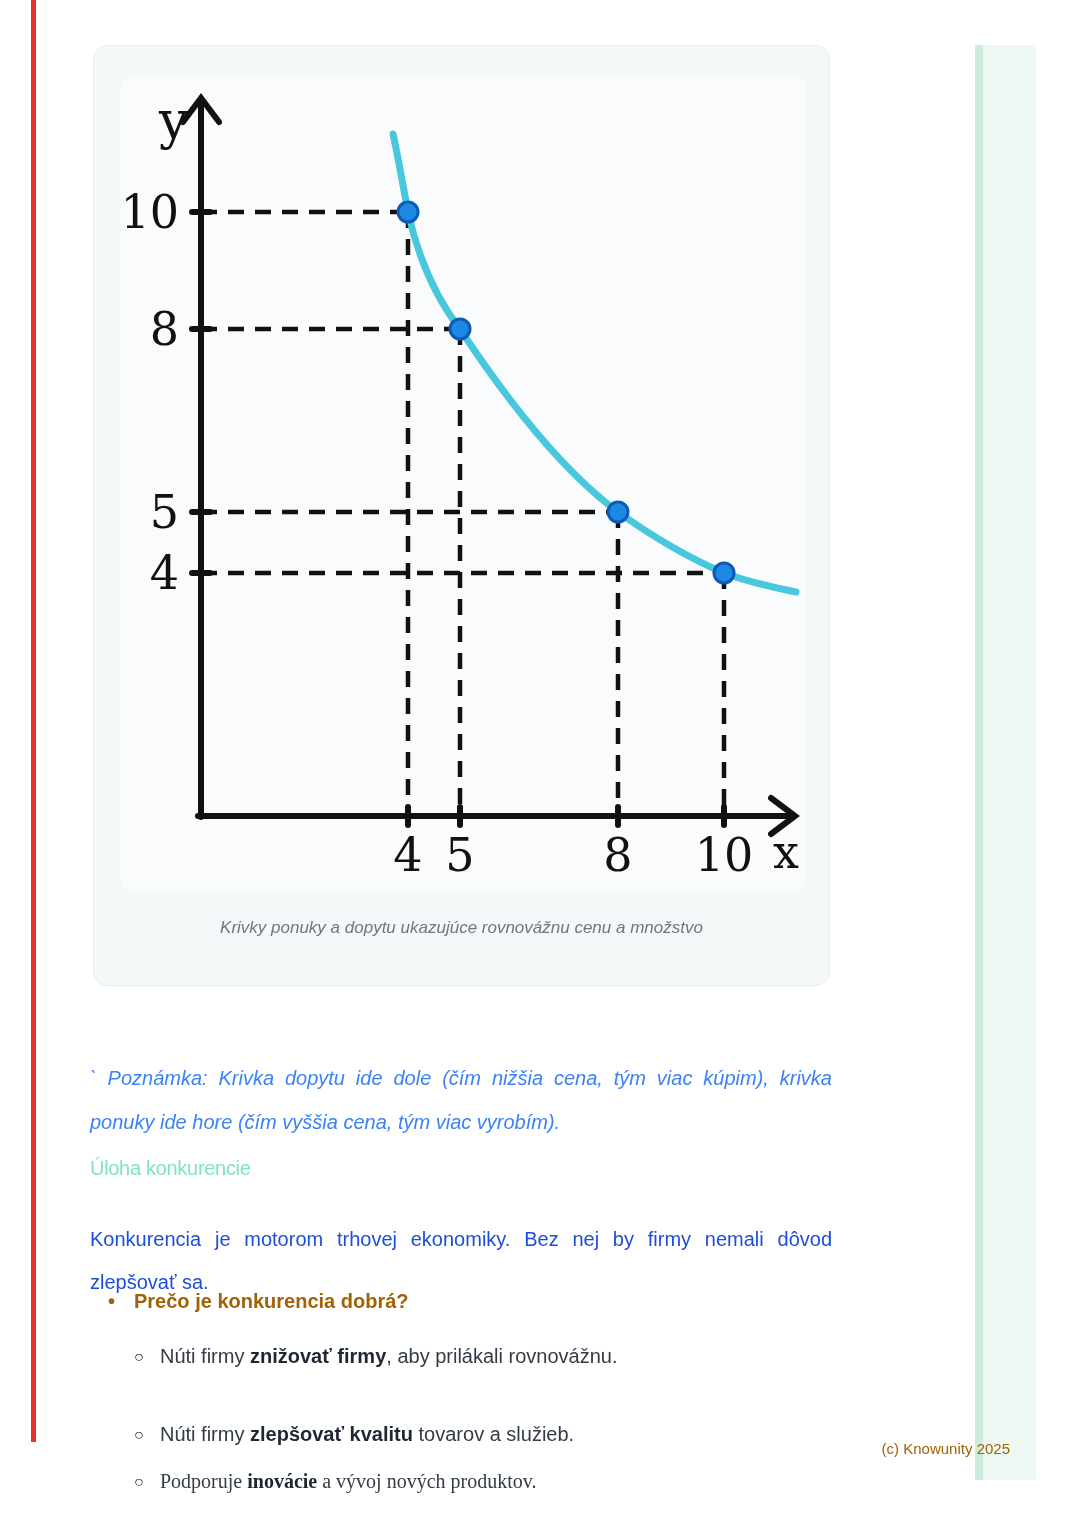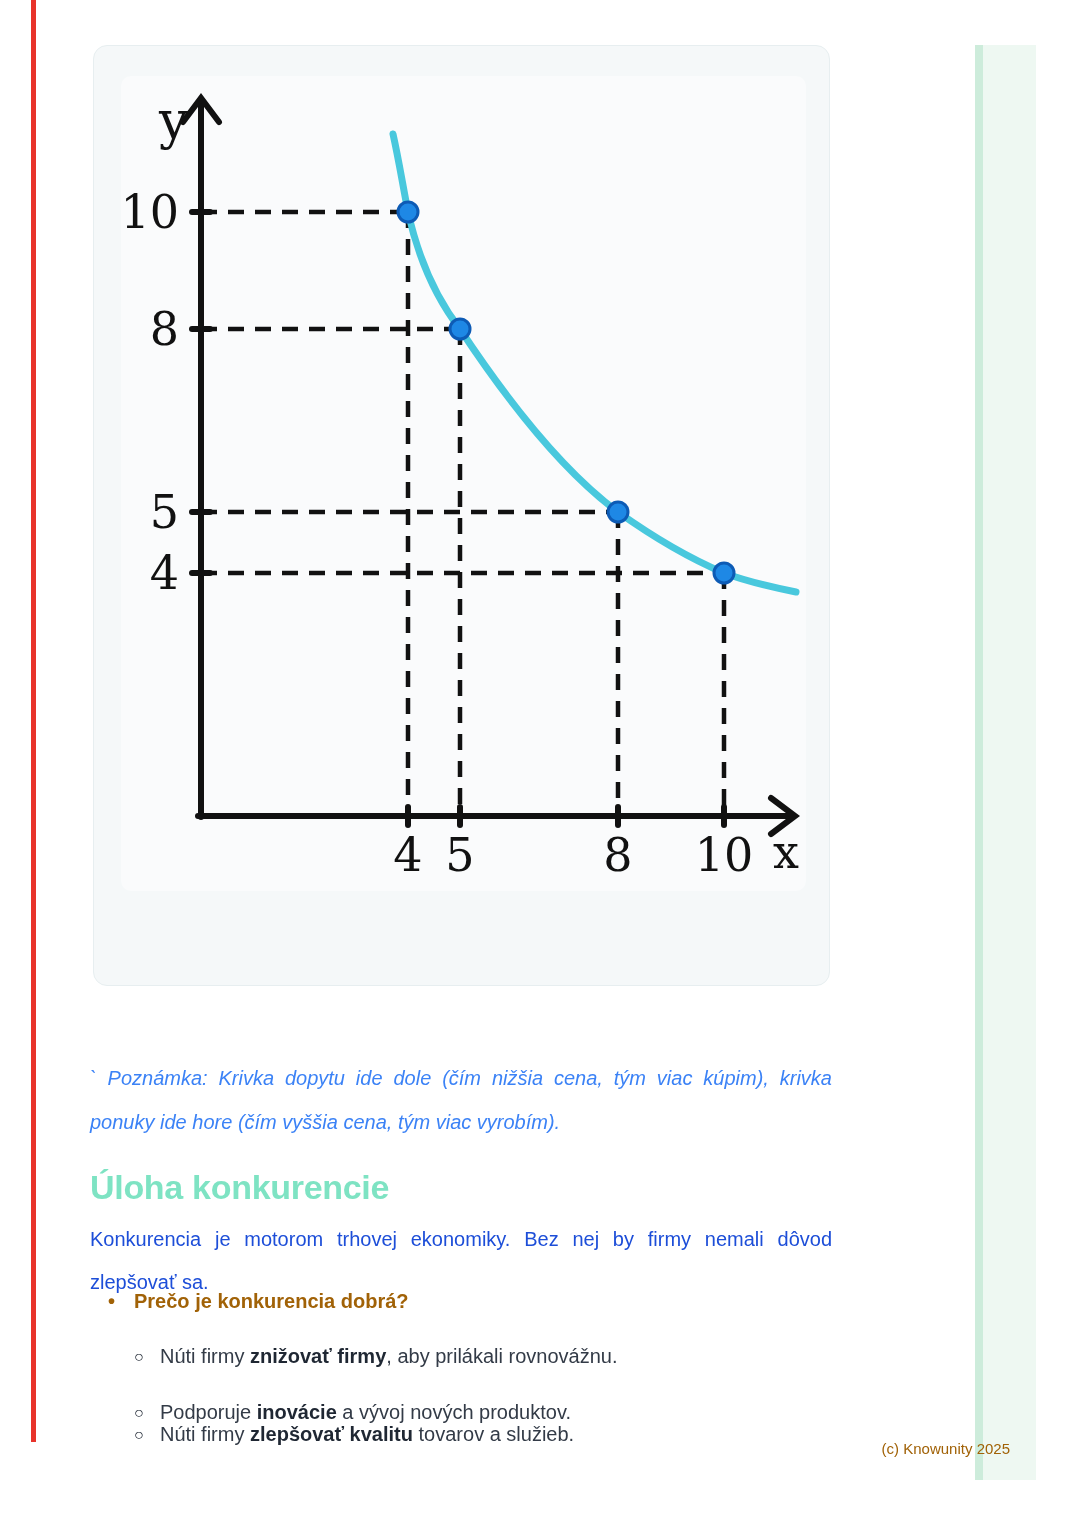--- a/index.html
+++ b/index.html
@@ -34,41 +34,41 @@
     text-align:center;font-style:italic;font-size:17px;color:#6e7680;
   }
   
   .note-block{
     position:absolute;left:90px;top:1036px;width:742px;
     font-style:italic;font-size:20px;line-height:44px;
     text-align:justify;color:#3b82f6;
   }
   .section-heading{
     position:absolute;left:90px;top:1140px;width:742px;
-    font-size:34px;font-weight:bold;color:#7ee3c3;letter-spacing:-0.3px;
+    font-size:20px;font-weight:normal;color:#7ee3c3;letter-spacing:-0.3px;
   }
   .section-paragraph{
     position:absolute;left:90px;top:1198px;width:742px;
     font-size:20px;line-height:43px;text-align:justify;color:#1d4ed8;
   }
   .bullet-q{
     position:absolute;left:108px;top:1290px;width:724px;
     font-size:20px;font-weight:bold;color:#a16207;
   }
   .bullet-q .dot{display:inline-block;width:26px;font-weight:bold;}
   .sub-bullet{
     position:absolute;left:134px;width:700px;
     font-size:20px;color:#333b47;
   }
   .sub-bullet .ring{
     display:inline-block;width:26px;font-size:16px;color:#222a36;
     vertical-align:1px;
   }
   .sub-bullet b{color:#1f2733;}
-  .sb1{top:1345px;} .sb2{top:1391px;margin-top:32px;} .sb3{top:1401px;}
+  .sb1{top:1345px;} .sb2{top:1391px;margin-top:32px;} .sb3{top:1470px;font-family:Liberation Serif, serif;}
   .copyright{
     position:absolute;right:70px;top:1440px;
     font-size:15px;color:#a16207;
   }
   
   .axis-label{font-family:"DejaVu Serif", serif;}
 </style>
 </head>
 <body>
 
@@ -126,20 +126,21 @@
       <text class="axis-label" x="58" y="269" font-size="46" fill="#111" text-anchor="end">8</text>
       <text class="axis-label" x="58" y="452" font-size="46" fill="#111" text-anchor="end">5</text>
       <text class="axis-label" x="58" y="513" font-size="46" fill="#111" text-anchor="end">4</text>
 
       <text class="axis-label" x="287" y="795" font-size="46" fill="#111" text-anchor="middle">4</text>
       <text class="axis-label" x="339" y="795" font-size="46" fill="#111" text-anchor="middle">5</text>
       <text class="axis-label" x="497" y="795" font-size="46" fill="#111" text-anchor="middle">8</text>
       <text class="axis-label" x="603" y="795" font-size="46" fill="#111" text-anchor="middle">10</text>
     </svg>
   </div>
+  <div class="figure-caption">Krivky ponuky a dopytu ukazujúce rovnovážnu cenu a množstvo</div>
 </div>
 
 <p class="note-block">` Poznámka: Krivka dopytu ide dole (čím nižšia cena, tým viac kúpim), krivka ponuky ide hore (čím vyššia cena, tým viac vyrobím).</p>
 
 <h2 class="section-heading">Úloha konkurencie</h2>
 
 <p class="section-paragraph">Konkurencia je motorom trhovej ekonomiky. Bez nej by firmy nemali dôvod zlepšovať sa.</p>
 
 <div class="bullet-q">
   <span class="dot">•</span><span>Prečo je konkurencia dobrá?</span>

